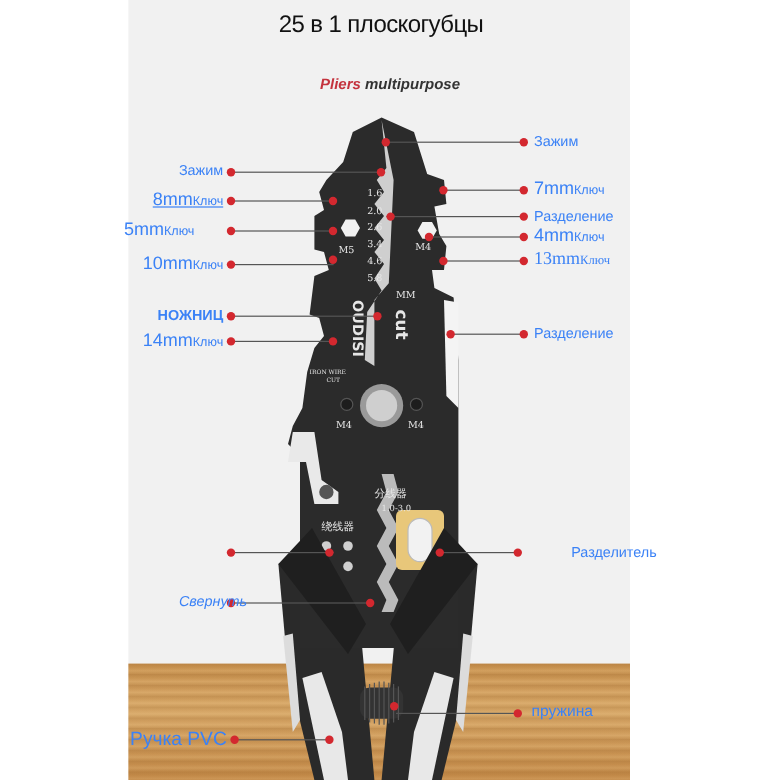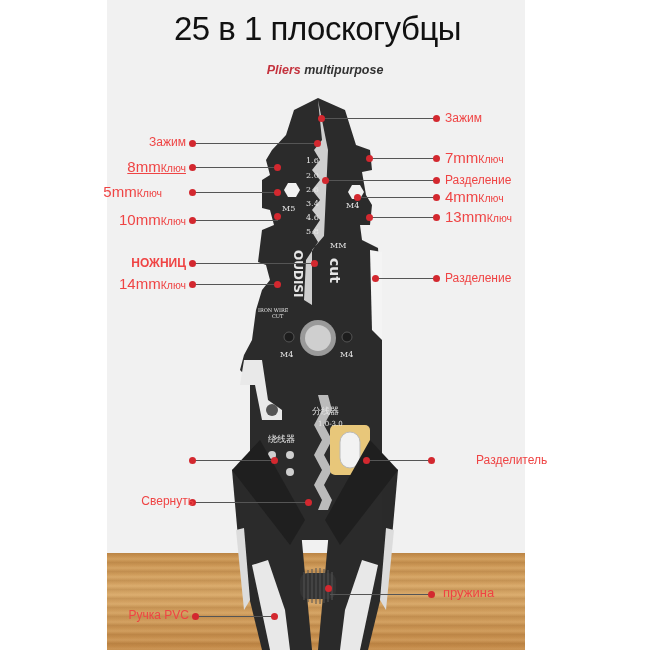--- a/index.html
+++ b/index.html
@@ -1,27 +1,27 @@
 <!DOCTYPE html>
 <html><head>
 <meta charset="utf-8">
 <style>
   html, body { margin:0; padding:0; }
   body { width:650px; height:650px; background:#ffffff; position:relative; overflow:hidden; font-family:"Liberation Sans", sans-serif; }
   .panel { position:absolute; left:107px; top:0; width:418px; height:650px; background:#f1f1f1; }
-  .title { position:absolute; left:0; width:635px; top:10px; text-align:center; font-size:33px; color:#111; letter-spacing:-0.5px; }
+  .title { position:absolute; left:0; width:635px; top:10px; text-align:center; font-size:20px; color:#111; letter-spacing:-0.5px; }
   .subtitle { position:absolute; left:0; width:650px; top:63px; text-align:center; font-size:12.5px; font-weight:bold; font-style:italic; }
   .subtitle .red { color:#c4323d;margin-top:44px; }
   .subtitle .dark { color:#333; }
   .wood { position:absolute; left:107px; top:553px; width:418px; height:97px;
     background:
       repeating-linear-gradient(180deg, rgba(120,70,20,0.18) 0px, rgba(120,70,20,0.05) 3px, rgba(255,230,180,0.12) 6px, rgba(120,70,20,0.12) 9px),
       linear-gradient(180deg,#c9924f,#d8a868 40%,#c48a48);
   }
-  .label { position:absolute; font-size:12px; color:#ef4444; white-space:nowrap; }
+  .label { position:absolute; font-size:12px; color:#3b82f6; white-space:nowrap; }
   .label .num { font-size:15px; }
   .label .small { font-size:10.5px; }
   .dot { position:absolute; width:7px; height:7px; border-radius:50%; background:#d3282f; }
   .line { position:absolute; height:1px; background:#555; }
   svg.pliers { position:absolute; left:0; top:0; }
 </style>
 </head>
 <body>
 
 <div class="panel"></div>
@@ -172,23 +172,23 @@
 <div class="dot" style="left:372px;top:275px;"></div>
 <div class="dot" style="left:363px;top:457px;"></div>
 <div class="dot" style="left:325px;top:585px;"></div>
 
 <div class="label" style="right:464px;top:135px;"><span>Зажим</span></div>
 <div class="label" style="right:464px;top:158px;text-decoration:underline;"><span class="num">8mm</span><span class="small">Ключ</span></div>
 <div class="label" style="right:488px;top:183px;"><span class="num">5mm</span><span class="small">Ключ</span></div>
 <div class="label" style="right:464px;top:211px;"><span class="num">10mm</span><span class="small">Ключ</span></div>
 <div class="label" style="right:464px;top:256px;font-weight:bold;"><span>НОЖНИЦ</span></div>
 <div class="label" style="right:464px;top:275px;"><span class="num">14mm</span><span class="small">Ключ</span></div>
-<div class="label" style="right:456px;top:494px;"><span>Свернуть</span></div>
-<div class="label" style="right:461px;top:608px;font-size:12px;"><span>Ручка PVC</span></div>
+<div class="label" style="right:444px;top:494px;font-style:italic;"><span>Свернуть</span></div>
+<div class="label" style="right:461px;top:608px;font-size:16px;"><span>Ручка PVC</span></div>
 
 <div class="label" style="left:445px;top:111px;"><span>Зажим</span></div>
 <div class="label" style="left:445px;top:149px;"><span class="num">7mm</span><span class="small">Ключ</span></div>
 <div class="label" style="left:445px;top:173px;"><span>Разделение</span></div>
 <div class="label" style="left:445px;top:188px;"><span class="num">4mm</span><span class="small">Ключ</span></div>
-<div class="label" style="left:445px;top:208px;"><span class="num">13mm</span><span class="small">Ключ</span></div>
+<div class="label" style="left:445px;top:208px;font-family:Liberation Serif, serif;"><span class="num">13mm</span><span class="small">Ключ</span></div>
 <div class="label" style="left:445px;top:271px;"><span>Разделение</span></div>
 <div class="label" style="left:440px;top:453px;margin-left:36px;"><span>Разделитель</span></div>
 <div class="label" style="left:443px;top:585px;font-size:13px;"><span>пружина</span></div>
 
 </body></html>

